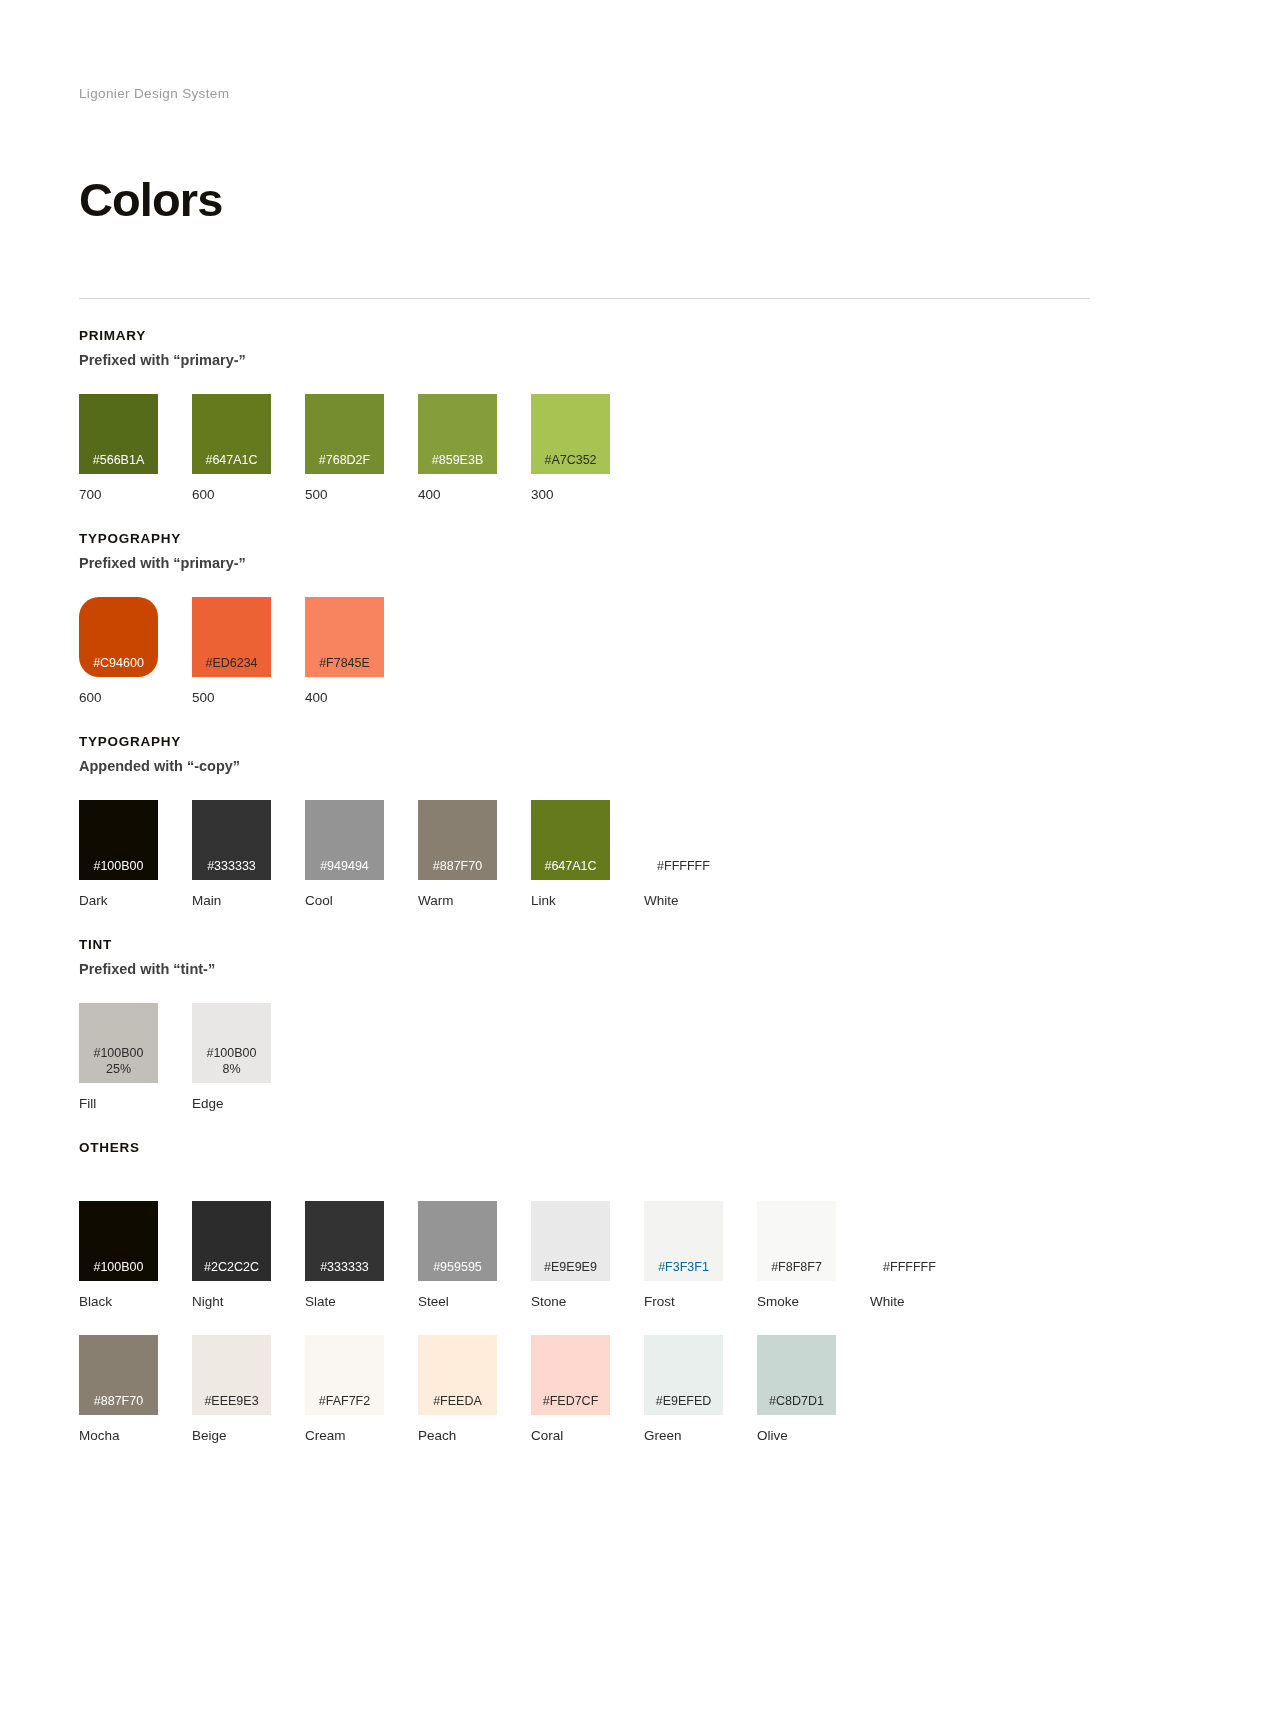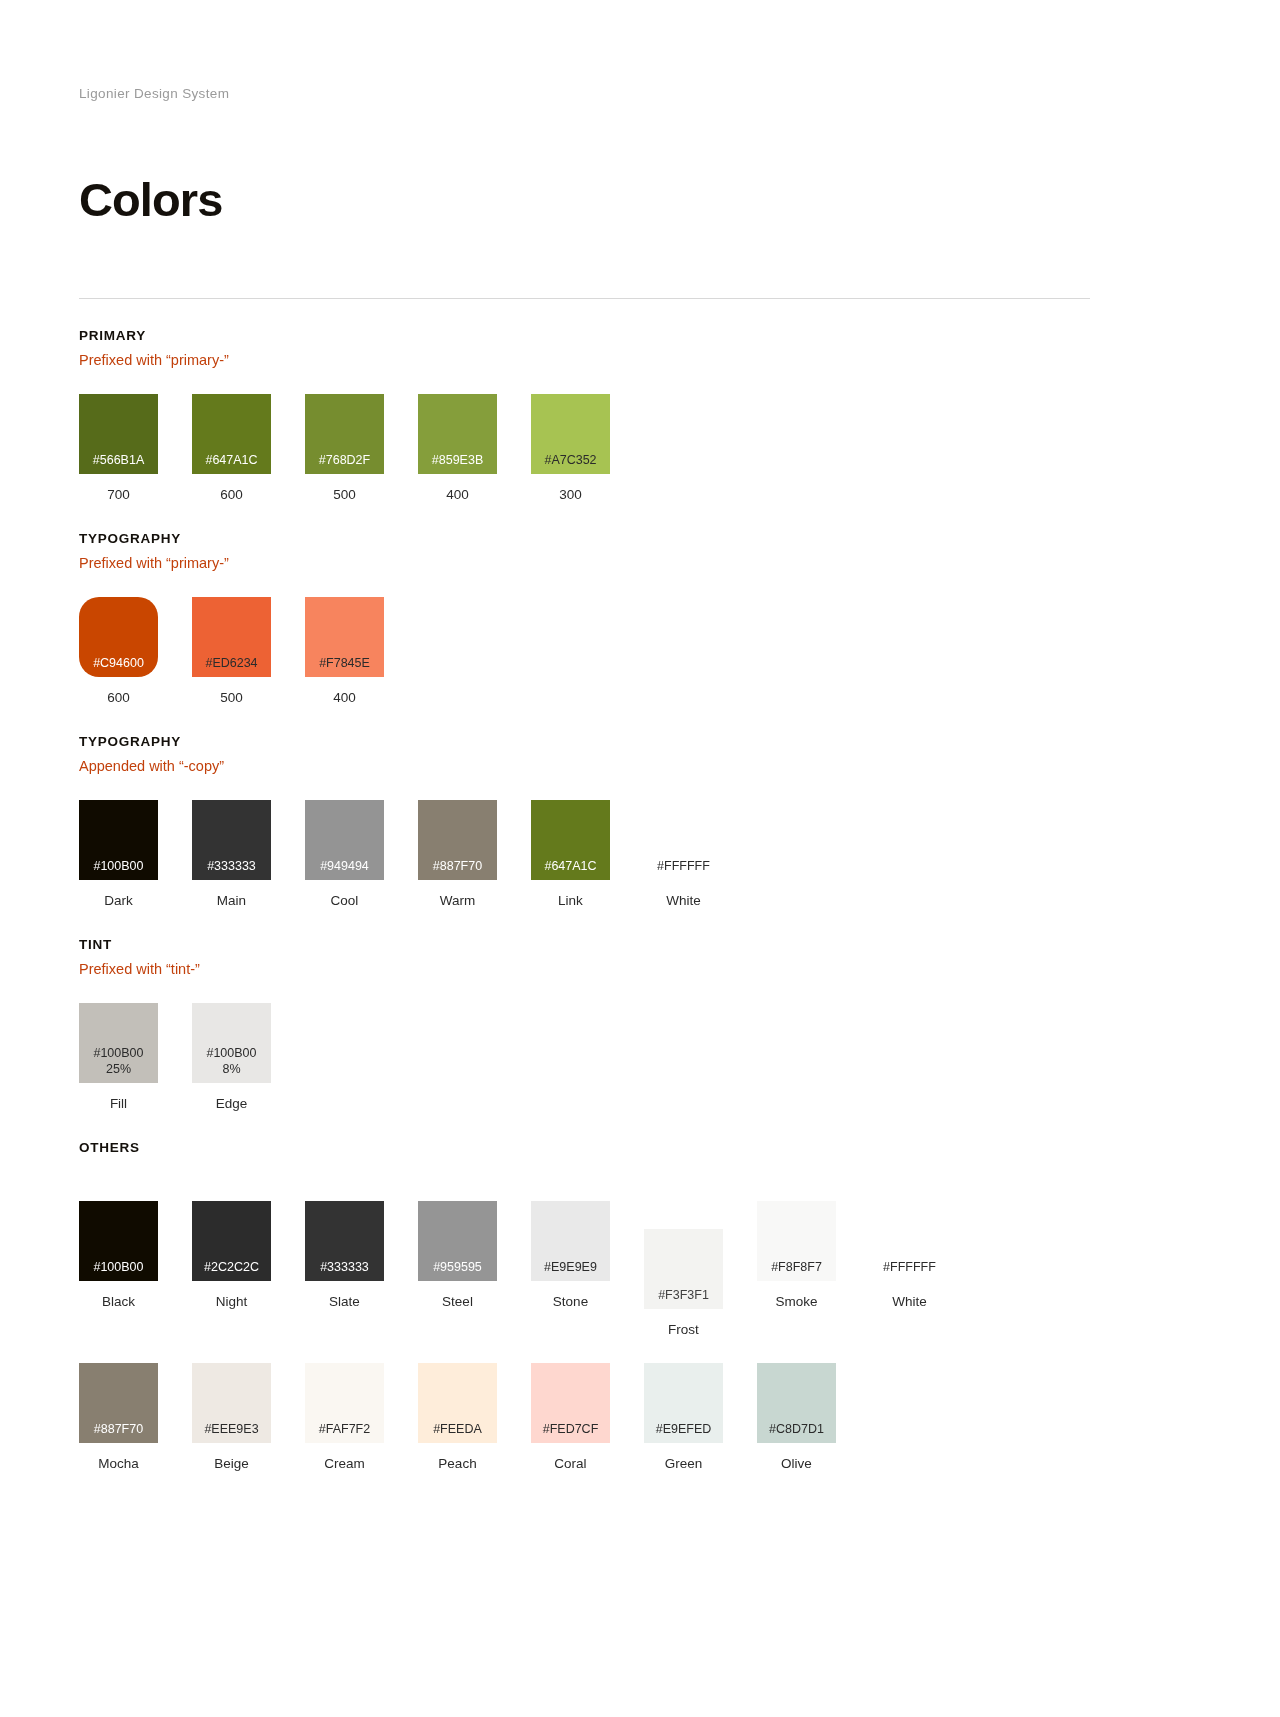--- a/index.html
+++ b/index.html
@@ -41,22 +41,22 @@
   .section { margin-top: 29px; }
   .section-title {
     font-size: 13.5px;
     font-weight: 700;
     color: #14100B;
     letter-spacing: 0.75px;
   }
   .section-sub {
     margin-top: 9px;
     font-size: 14.5px;
-    color: #c2410c;
-    font-weight: 400;
+    color: #404040;
+    font-weight: 700;
   }
 
   .swatch-row {
     display: flex;
     margin-top: 26px;
     gap: 34px;
     flex-wrap: nowrap;
   }
 
   .swatch-item { width: 79px; }
@@ -79,21 +79,20 @@
   }
   .chip-pct {
     font-size: 12.5px;
     line-height: 16px;
     font-weight: 400;
   }
   .chip-name {
     margin-top: 13px;
     font-size: 13.5px;
     color: #2B2B2B;
-    text-align: center;
     font-weight: 400;
   }
   .row-gap { height: 20px; }
 </style>
 </head>
 <body>
 
 <div class="page">
 
   <div class="eyebrow">Ligonier Design System</div>
@@ -251,21 +250,21 @@
             </div>
             <div class="chip-name">Steel</div>
           </div>
           <div class="swatch-item">
             <div class="chip" style="background: rgb(233, 233, 233); color: rgb(43, 43, 43);">
               <div class="chip-hex">#E9E9E9</div>
             </div>
             <div class="chip-name">Stone</div>
           </div>
           <div class="swatch-item">
-            <div class="chip" style="background: rgb(243, 243, 241); color: #404040; margin-top: 28px;">
+            <div class="chip" style="background: rgb(243, 243, 241); color: #0369a1;">
               <div class="chip-hex">#F3F3F1</div>
             </div>
             <div class="chip-name">Frost</div>
           </div>
           <div class="swatch-item">
             <div class="chip" style="background: rgb(248, 248, 247); color: rgb(43, 43, 43);">
               <div class="chip-hex">#F8F8F7</div>
             </div>
             <div class="chip-name">Smoke</div>
           </div>

